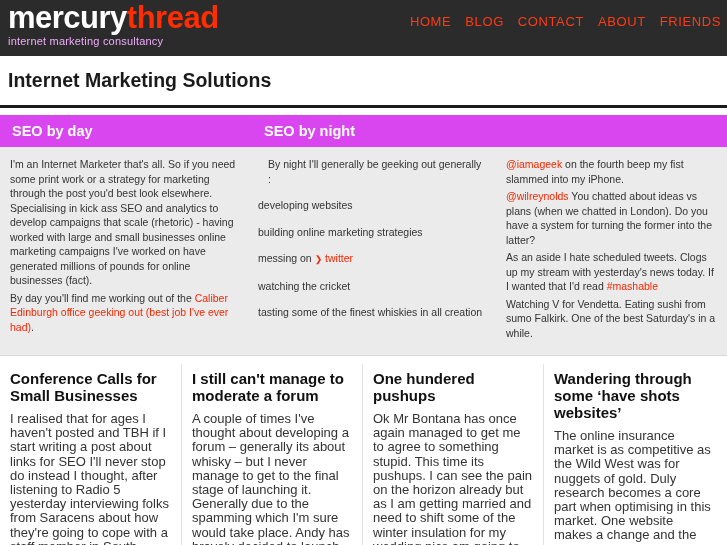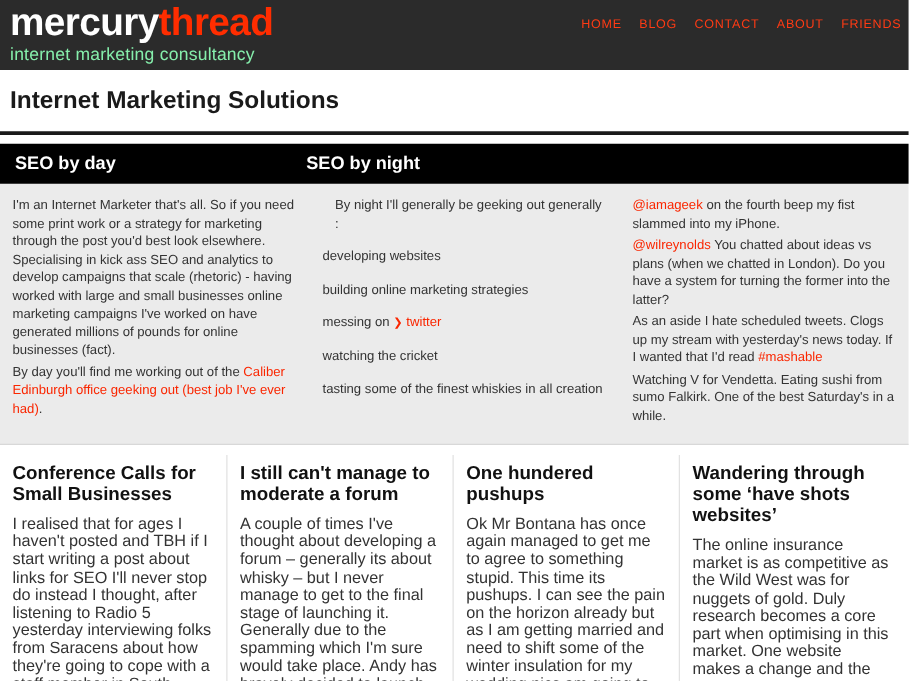--- a/index.html
+++ b/index.html
@@ -24,35 +24,35 @@
   }
   .logo-main {
     font-size: 31px;
     font-weight: bold;
     letter-spacing: -0.5px;
   }
   .logo-mercury { color: #ffffff; }
   .logo-thread { color: #ff2d00; }
   .logo-sub {
     display:block;
-    color: #86efac;
-    font-size: 14px;
+    color: #f0abfc;
+    font-size: 11px;
     margin-top: 3px;
     letter-spacing: 0.2px;
   }
   .nav {
     position: absolute;
     right: 6px;
     top: 14px;
     display: flex;
     gap: 14px;
   }
   .nav a {
     color: #ff3b14;
-    font-size: 10px;
+    font-size: 13px;
     letter-spacing: 0.6px;
     text-decoration: none;
     font-weight: normal;
   }
 
   
   .title-band {
     height: 52px;
     border-bottom: 3px solid #1a1a1a;
     display: flex;
@@ -61,35 +61,35 @@
   }
   .title-band h1 {
     margin: 0;
     font-size: 19.5px;
     font-weight: bold;
     color: #1a1a1a;
   }
 
   
   .seo-bar {
-    background: #000000;
+    background: #d946ef;
     height: 32px;
     display: flex;
     align-items: center;
     position: relative;
     margin-top: 7px;
   }
   .seo-bar .tab {
     color: #fff;
     font-size: 14.5px;
     font-weight: bold;
     position: absolute;
   }
   .seo-bar .tab.day { left: 12px; }
-  .seo-bar .tab.night { left: 245px; }
+  .seo-bar .tab.night { left: 264px; }
 
   
   .seo-cols {
     display: flex;
     background: #ebebeb;
     padding: 10px 0 12px 0;
     border-bottom: 1px solid #d8d8d8;
   }
   .seo-col {
     font-size: 10.5px;

